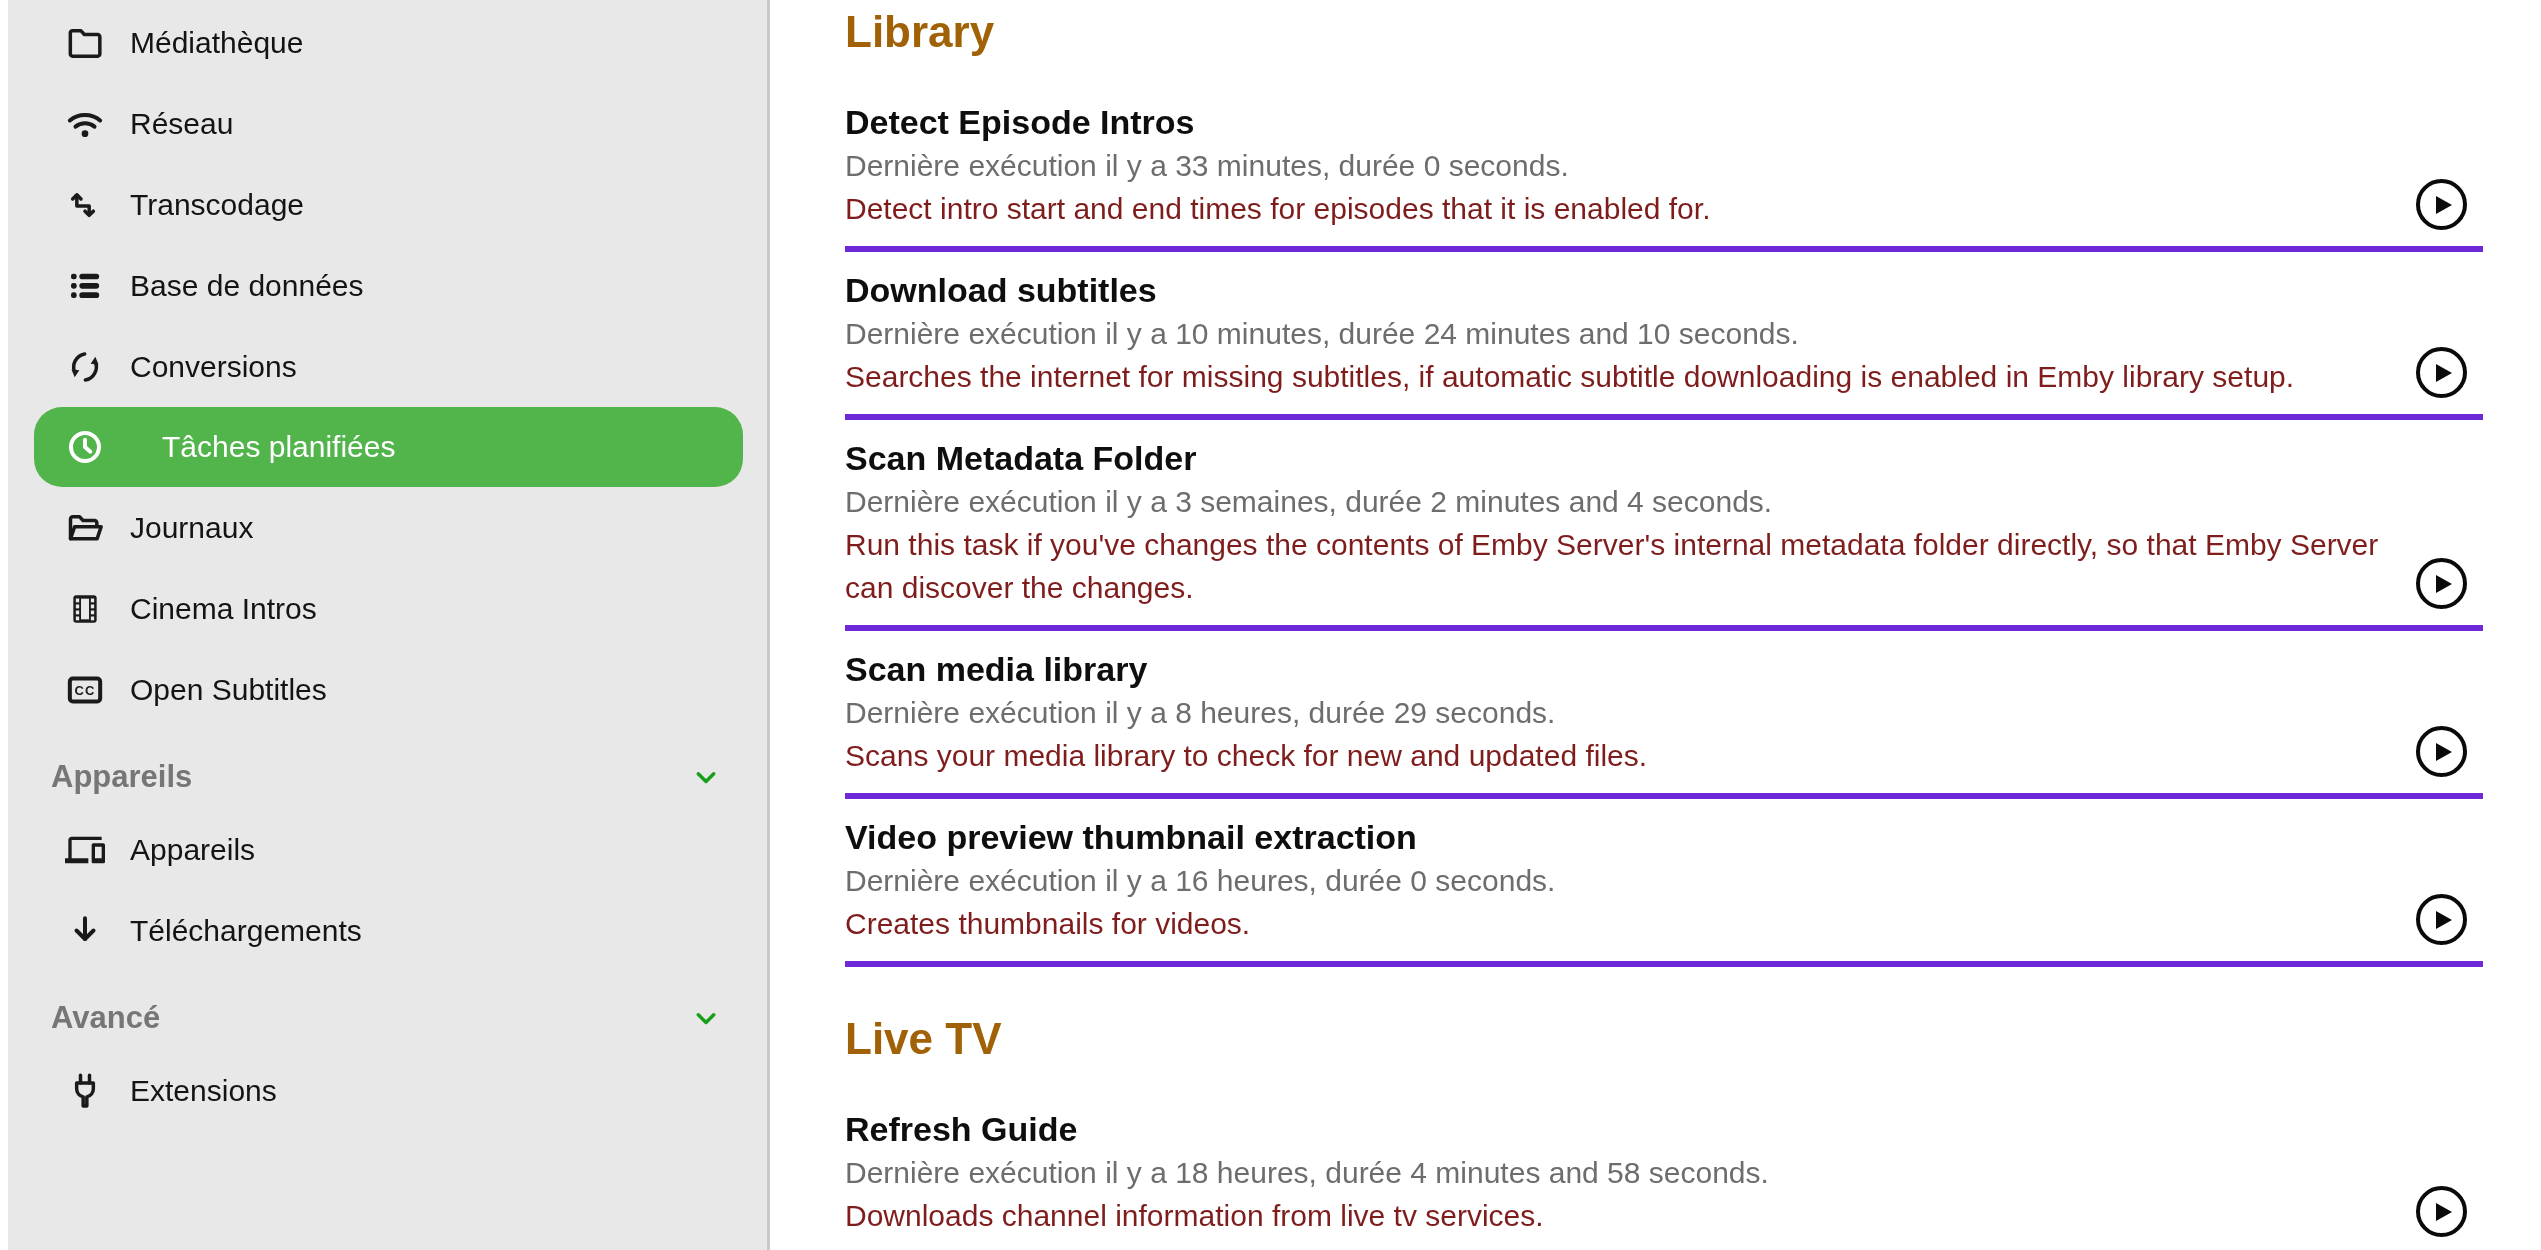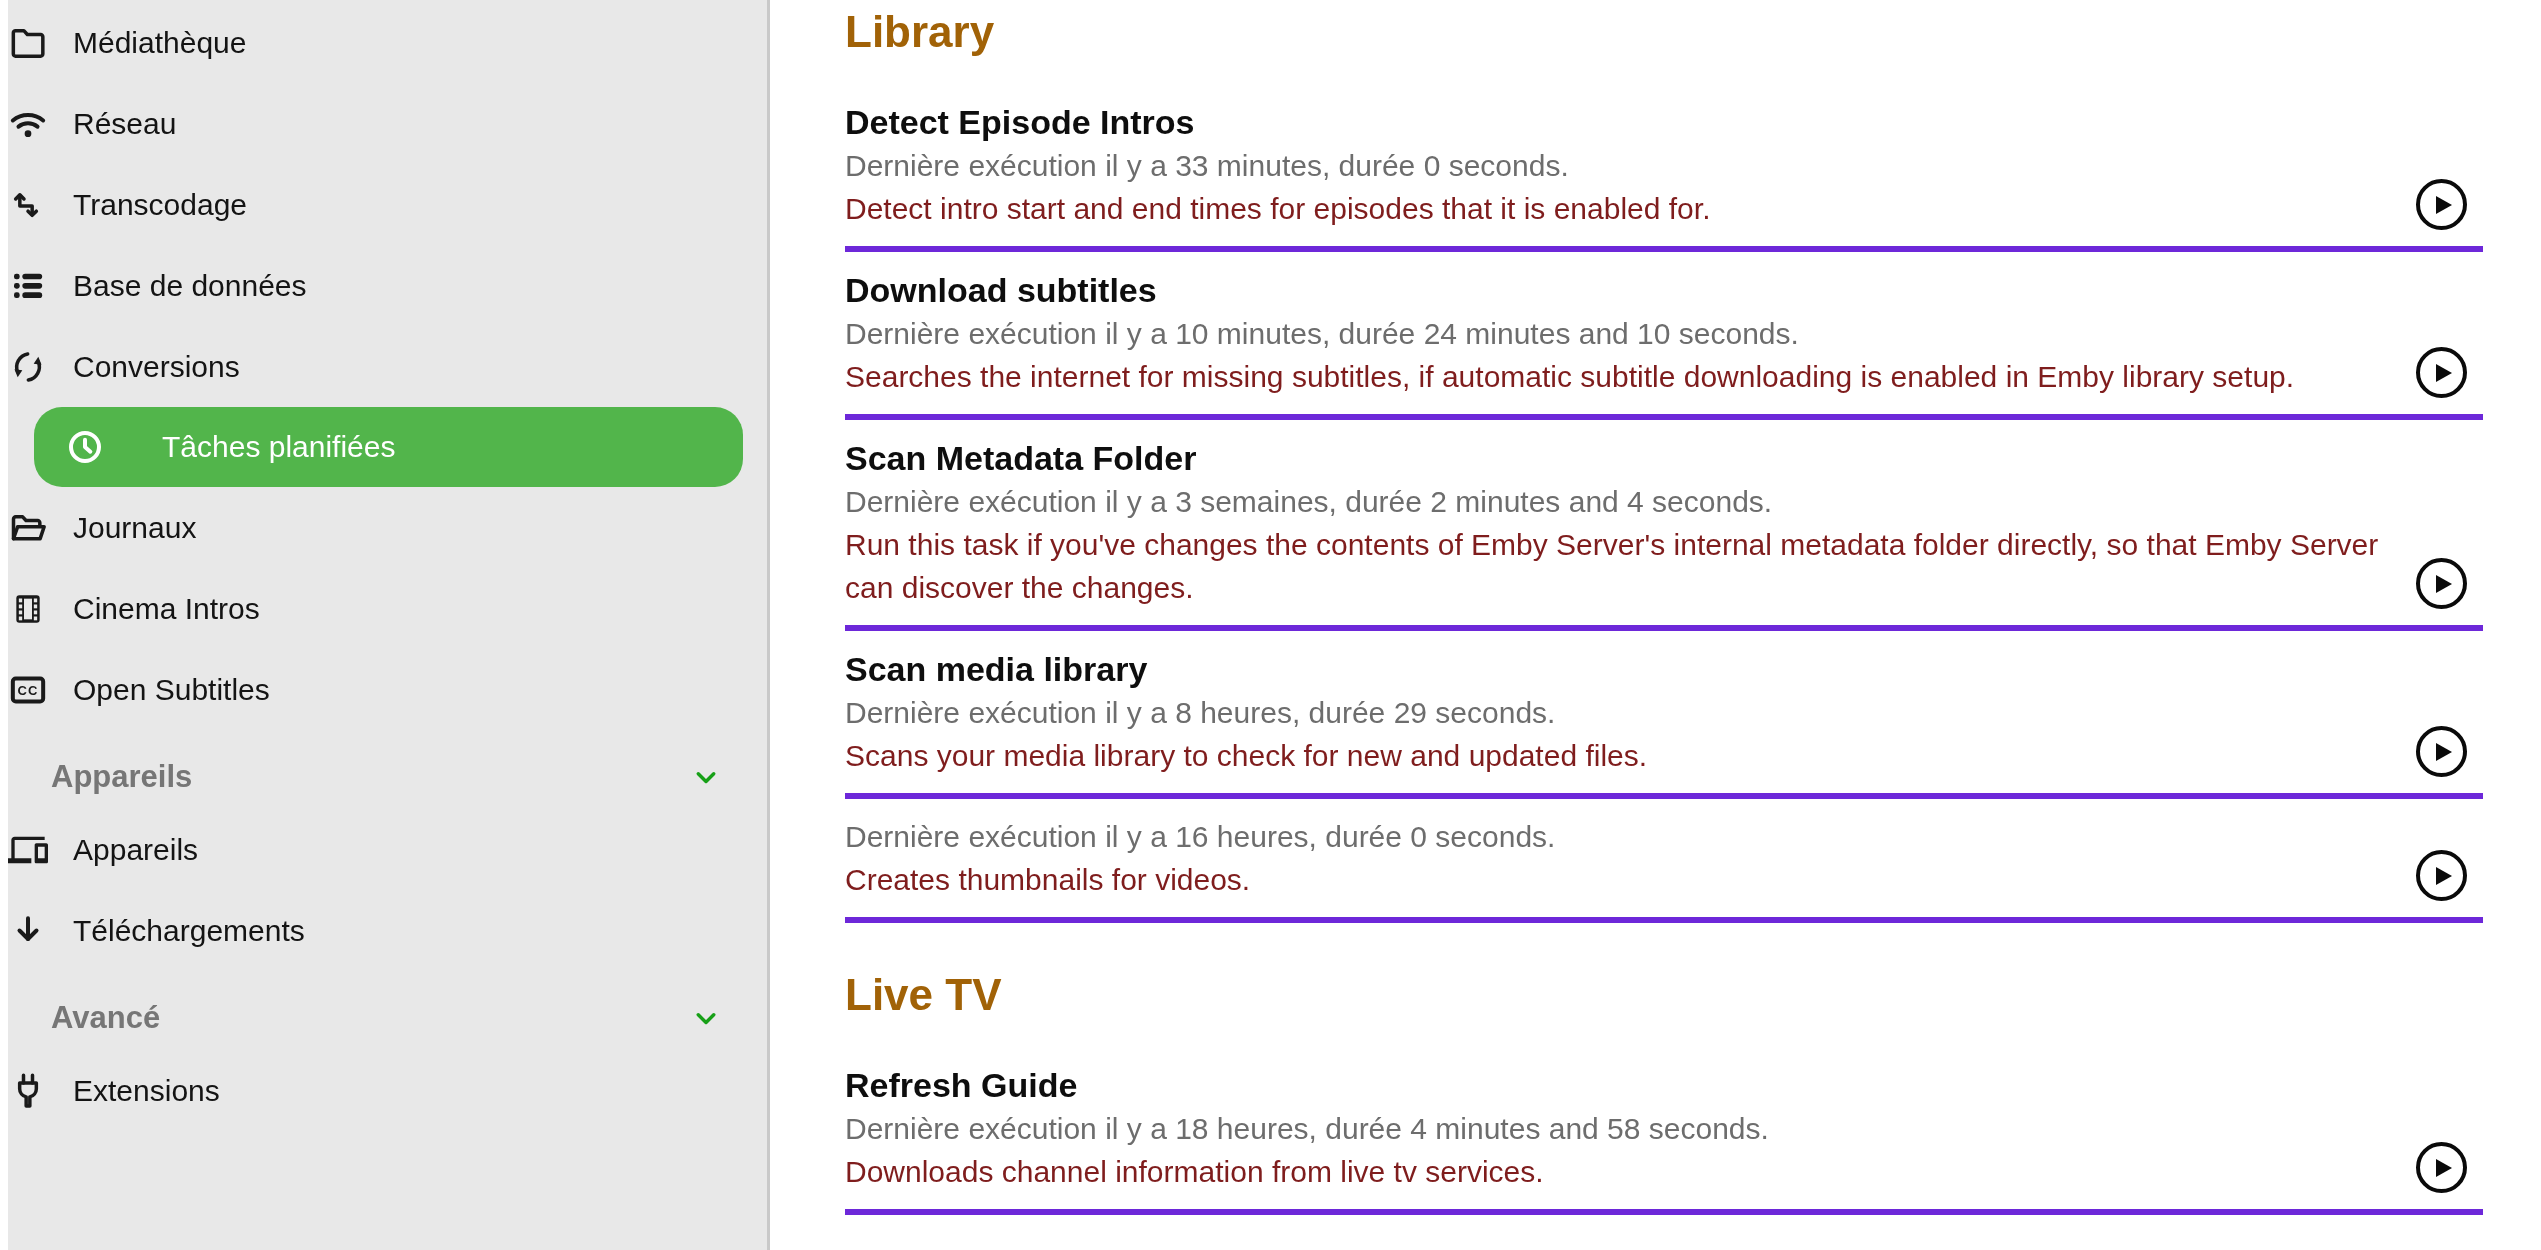--- a/index.html
+++ b/index.html
@@ -8,21 +8,21 @@
   .screen { position:relative; width:2541px; height:1250px; overflow:hidden; display:flex; background:#ffffff; }
 
   
   .left-edge { width:8px; background:#ffffff; flex:0 0 auto; }
   .sidebar {
     width:762px; flex:0 0 auto; background:#e8e8e8;
     border-right:3px solid #c9c9c9; padding-top:2px; overflow:hidden;
   }
   .nav-item {
     height:81px; display:flex; align-items:center;
-    cursor:pointer;
+    padding-left:57px; cursor:pointer;
   }
   .nav-item .nico { width:40px; height:40px; flex:0 0 auto; margin-right:25px; }
   .nav-item .nlabel { font-size:30px; color:#141414; white-space:nowrap; }
   .nav-item.active {
     margin:0 24px 0 26px; border-radius:28px; background:#52b54b;
     padding-left:31px; height:80px;gap:32px;
   }
   .nav-item.active .nlabel { color:#ffffff; }
   .nav-header {
     height:64px; margin-top:15px; display:flex; align-items:center;
@@ -246,20 +246,21 @@
         <div class="task-meta">Dernière exécution il y a 8 heures, durée 29 seconds.</div>
         <div class="task-desc">Scans your media library to check for new and updated files.</div>
       </div>
       <button class="play-btn">
           <span class="tri"></span>
         </button>
     </div>
 
     <div class="task-row">
       <div class="task-text">
+        <div class="task-title">Video preview thumbnail extraction</div>
         <div class="task-meta">Dernière exécution il y a 16 heures, durée 0 seconds.</div>
         <div class="task-desc">Creates thumbnails for videos.</div>
       </div>
       <button class="play-btn">
           <span class="tri"></span>
         </button>
     </div>
 
     <h1 class="section-title lower">Live TV</h1>
 

